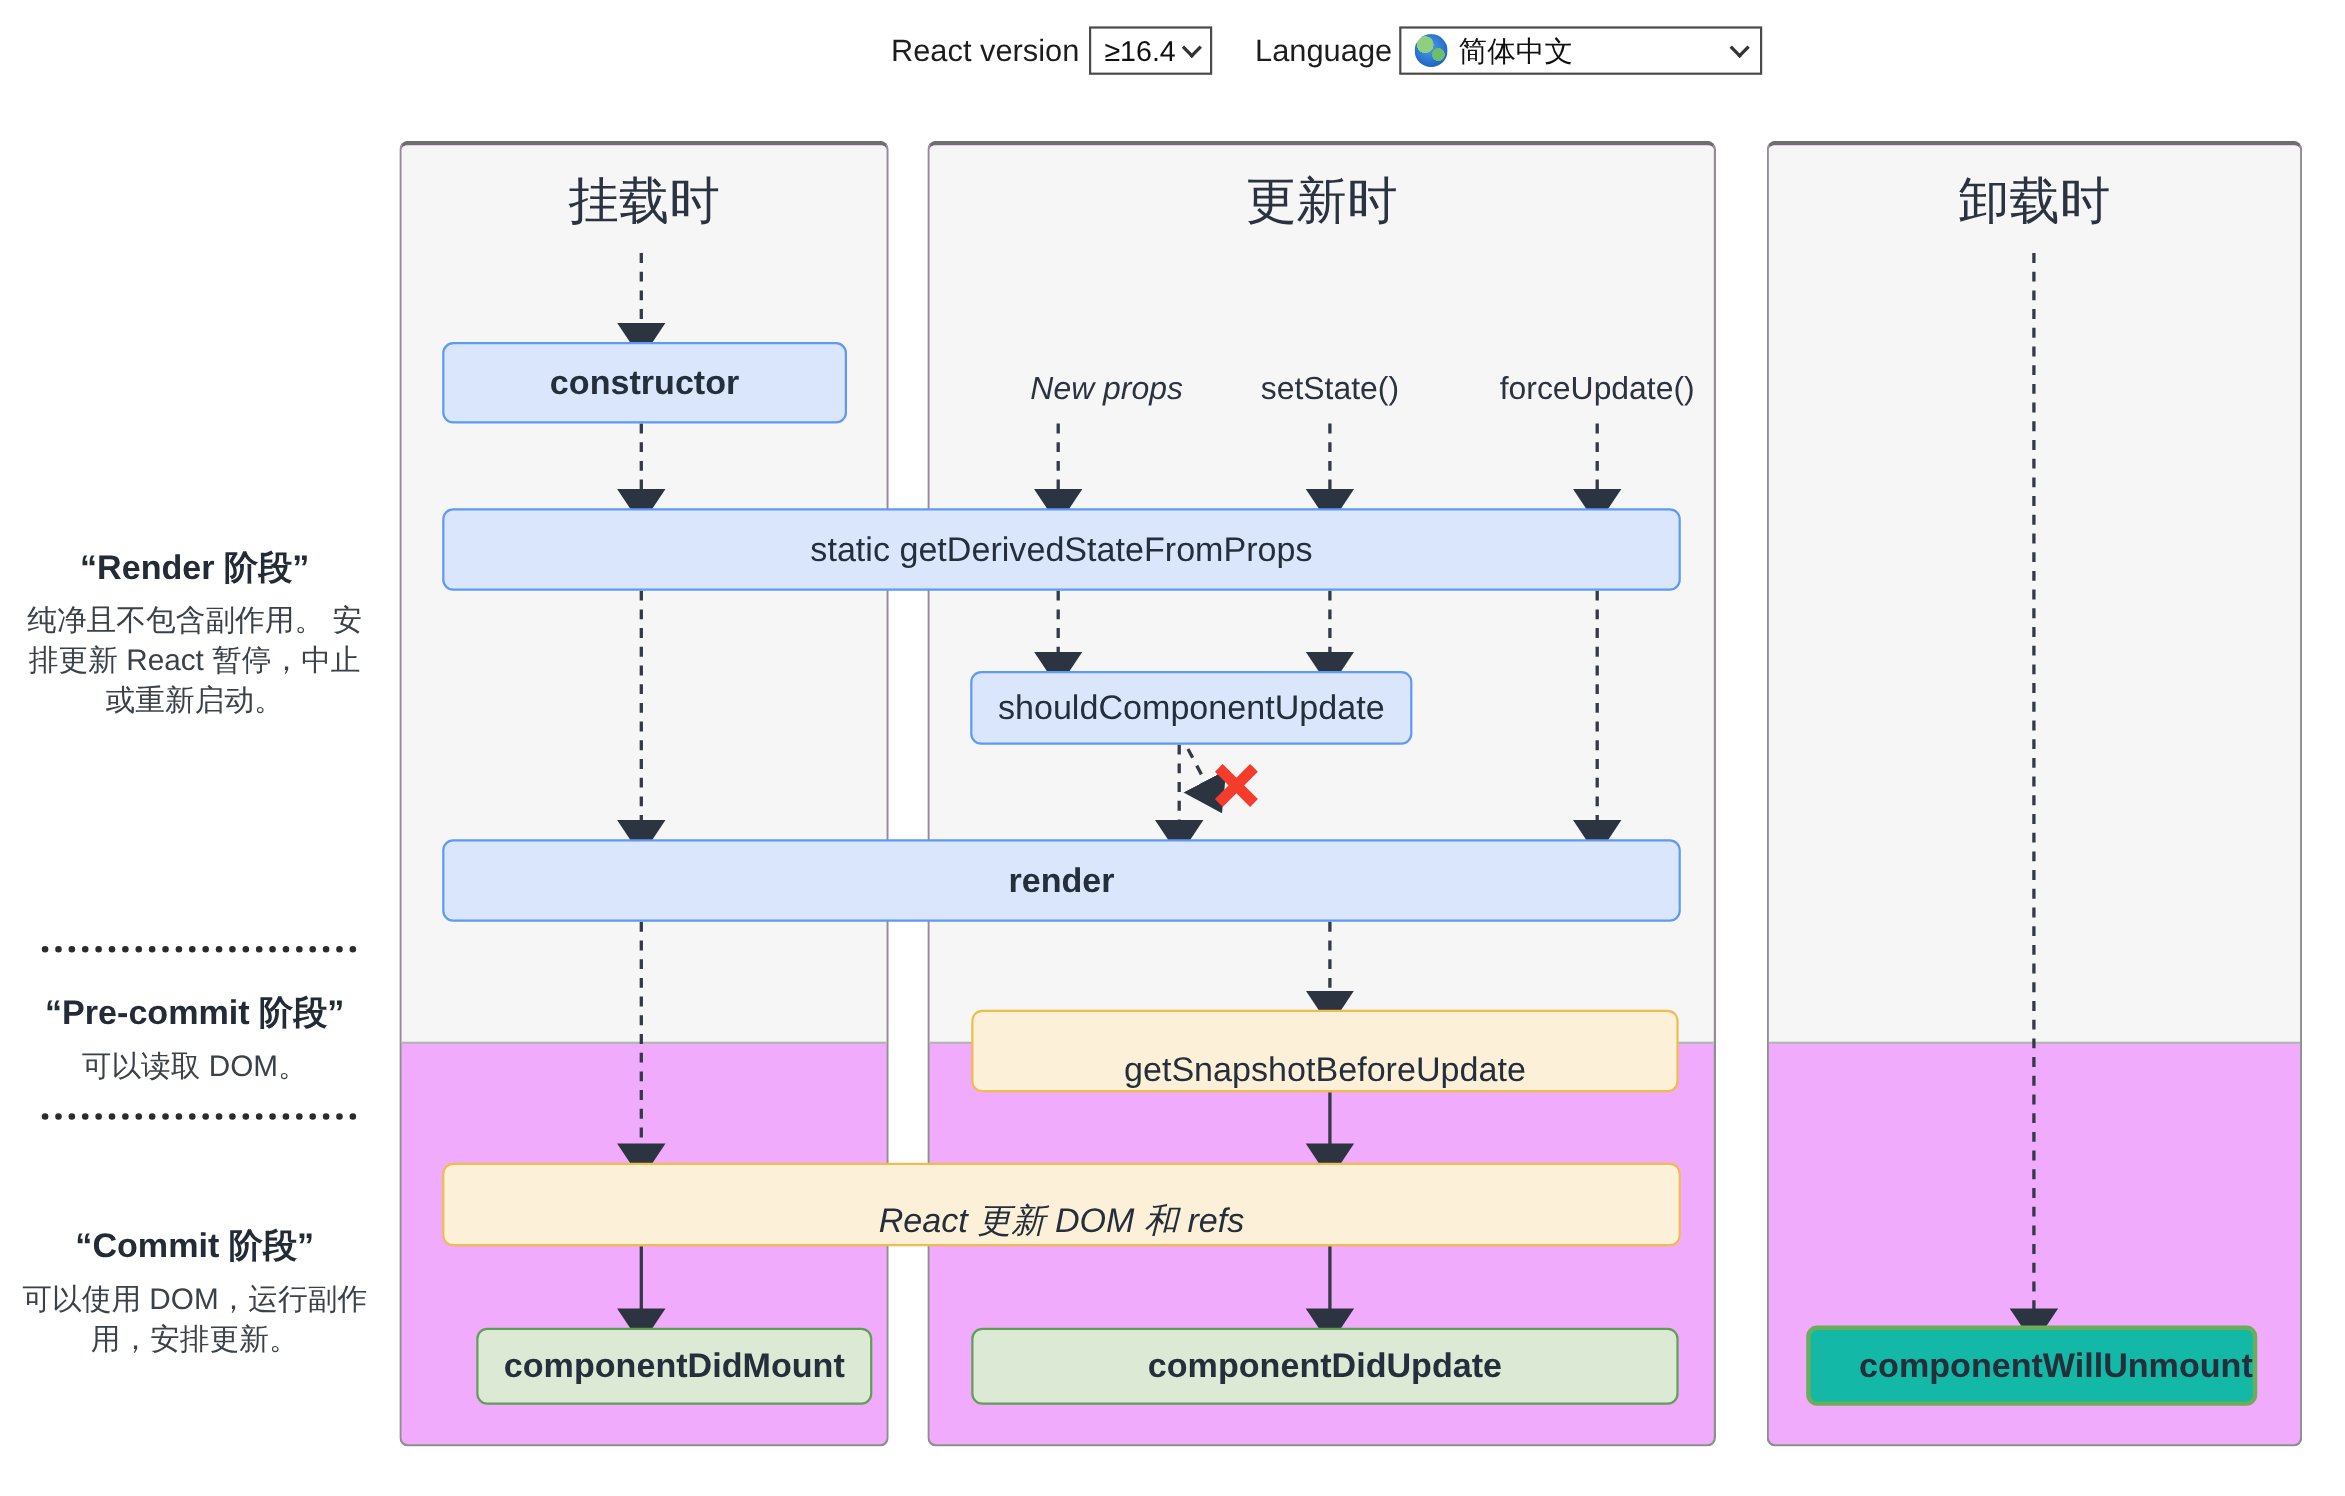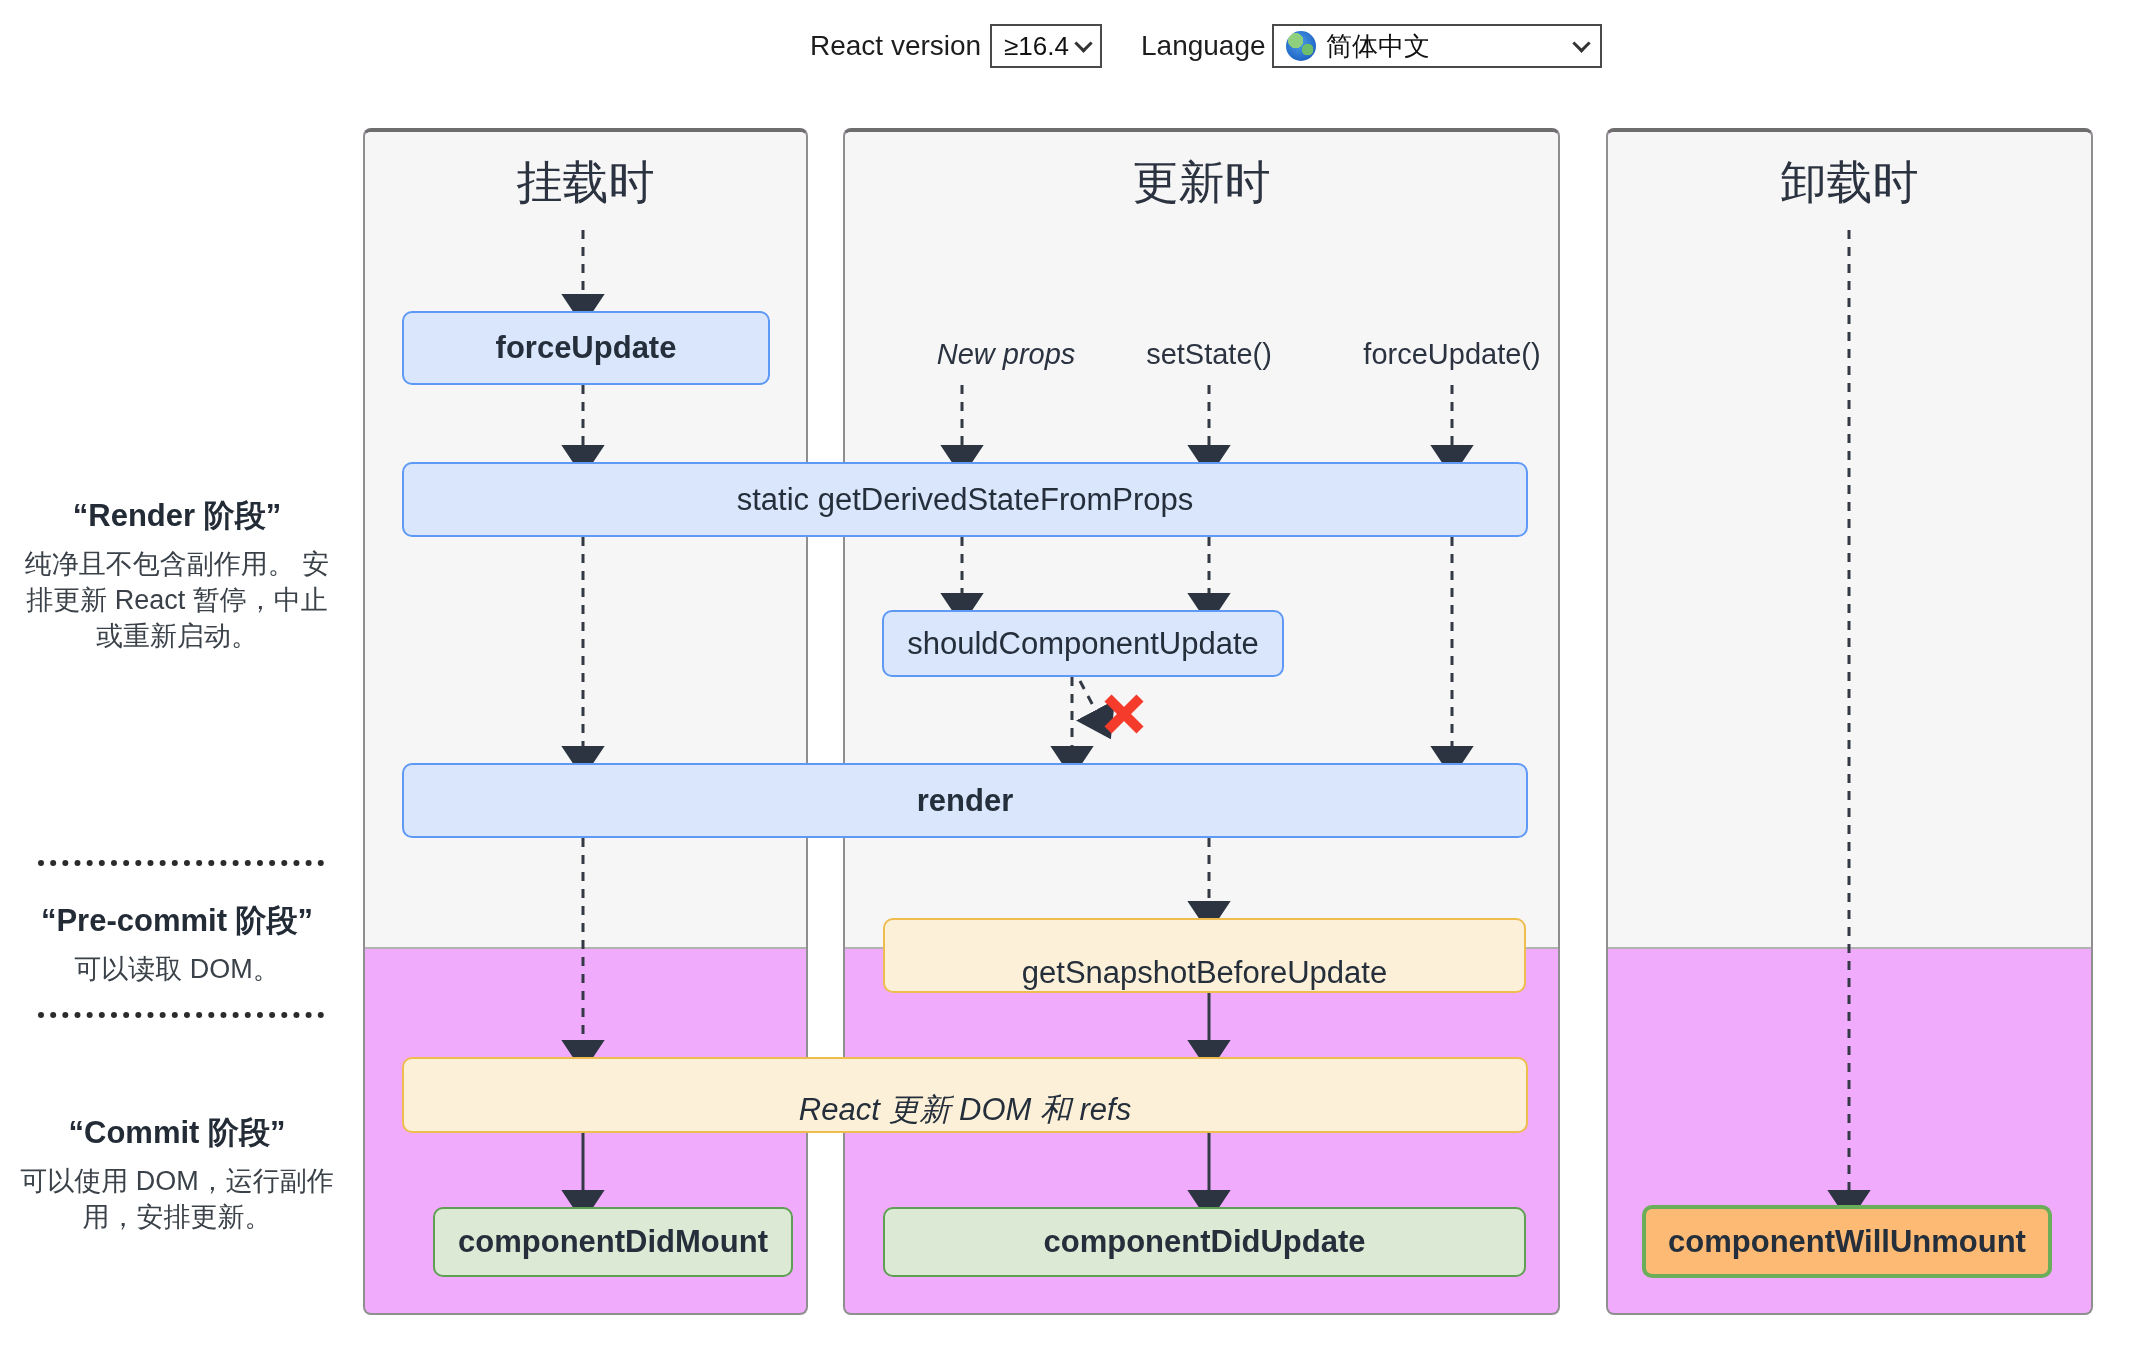--- a/index.html
+++ b/index.html
@@ -58,21 +58,21 @@
   #trigger-newprops{left:906px;width:200px;font-style:italic;}
   #trigger-setstate{left:1109px;width:200px;}
   #trigger-forceupdate{left:1342px;width:220px;}
 
   
   .node{position:absolute;display:flex;align-items:center;justify-content:center;
     border-radius:10px;font-size:31px;color:#252f3b;z-index:3;white-space:nowrap;}
   .node.blue{background:var(--blue-fill,#d9e6fb);border:2px solid var(--blue-border,#5f99f6);}
   .node.yellow{background:var(--yellow-fill,#fcf0d8);border:2px solid var(--yellow-border,#eebd4e);align-items:flex-end;}
   .node.green{background:var(--green-fill,#dcead5);border:2px solid var(--green-border,#5f9f53);}
-  .node.outline-green{background:#fdba74;border:4px solid var(--unmount-border,#6bae5a);}
+  .node.outline-green{background:#14b8a6;border:4px solid var(--unmount-border,#6bae5a);justify-content:flex-end;}
   .node.bold{font-weight:700;}
   .node.italic{font-style:italic;}
   #node-constructor{left:402px;top:311px;width:368px;height:74px;}
   #node-gdsfp{left:402px;top:462px;width:1126px;height:75px;}
   #node-scu{left:882px;top:610px;width:402px;height:67px;}
   #node-render{left:402px;top:763px;width:1126px;height:75px;}
   #node-gsbu{left:883px;top:918px;width:643px;height:75px;}
   #node-reactupdates{left:402px;top:1057px;width:1126px;height:76px;}
   #node-didmount{left:402px;top:1207px;width:360px;height:70px;margin-left:31px;}
   #node-didupdate{left:883px;top:1207px;width:643px;height:70px;}
@@ -163,21 +163,21 @@
       <line x1="1849" y1="230" x2="1849" y2="1195" stroke-dasharray="9 8" marker-end="url(#ah)"></line>
     </g>
 
     <g stroke="#f43b2c" stroke-width="10">
       <line x1="1108" y1="698" x2="1140" y2="730"></line>
       <line x1="1140" y1="698" x2="1108" y2="730"></line>
     </g>
   </svg>
 
   <div class="node blue bold" id="node-constructor">
-    <span>forceUpdate</span>
+    <span>constructor</span>
   </div>
   <div class="node blue" id="node-gdsfp">
     <span>static getDerivedStateFromProps</span>
   </div>
   <div class="node blue" id="node-scu">
     <span>shouldComponentUpdate</span>
   </div>
   <div class="node blue bold" id="node-render">
     <span>render</span>
   </div>

